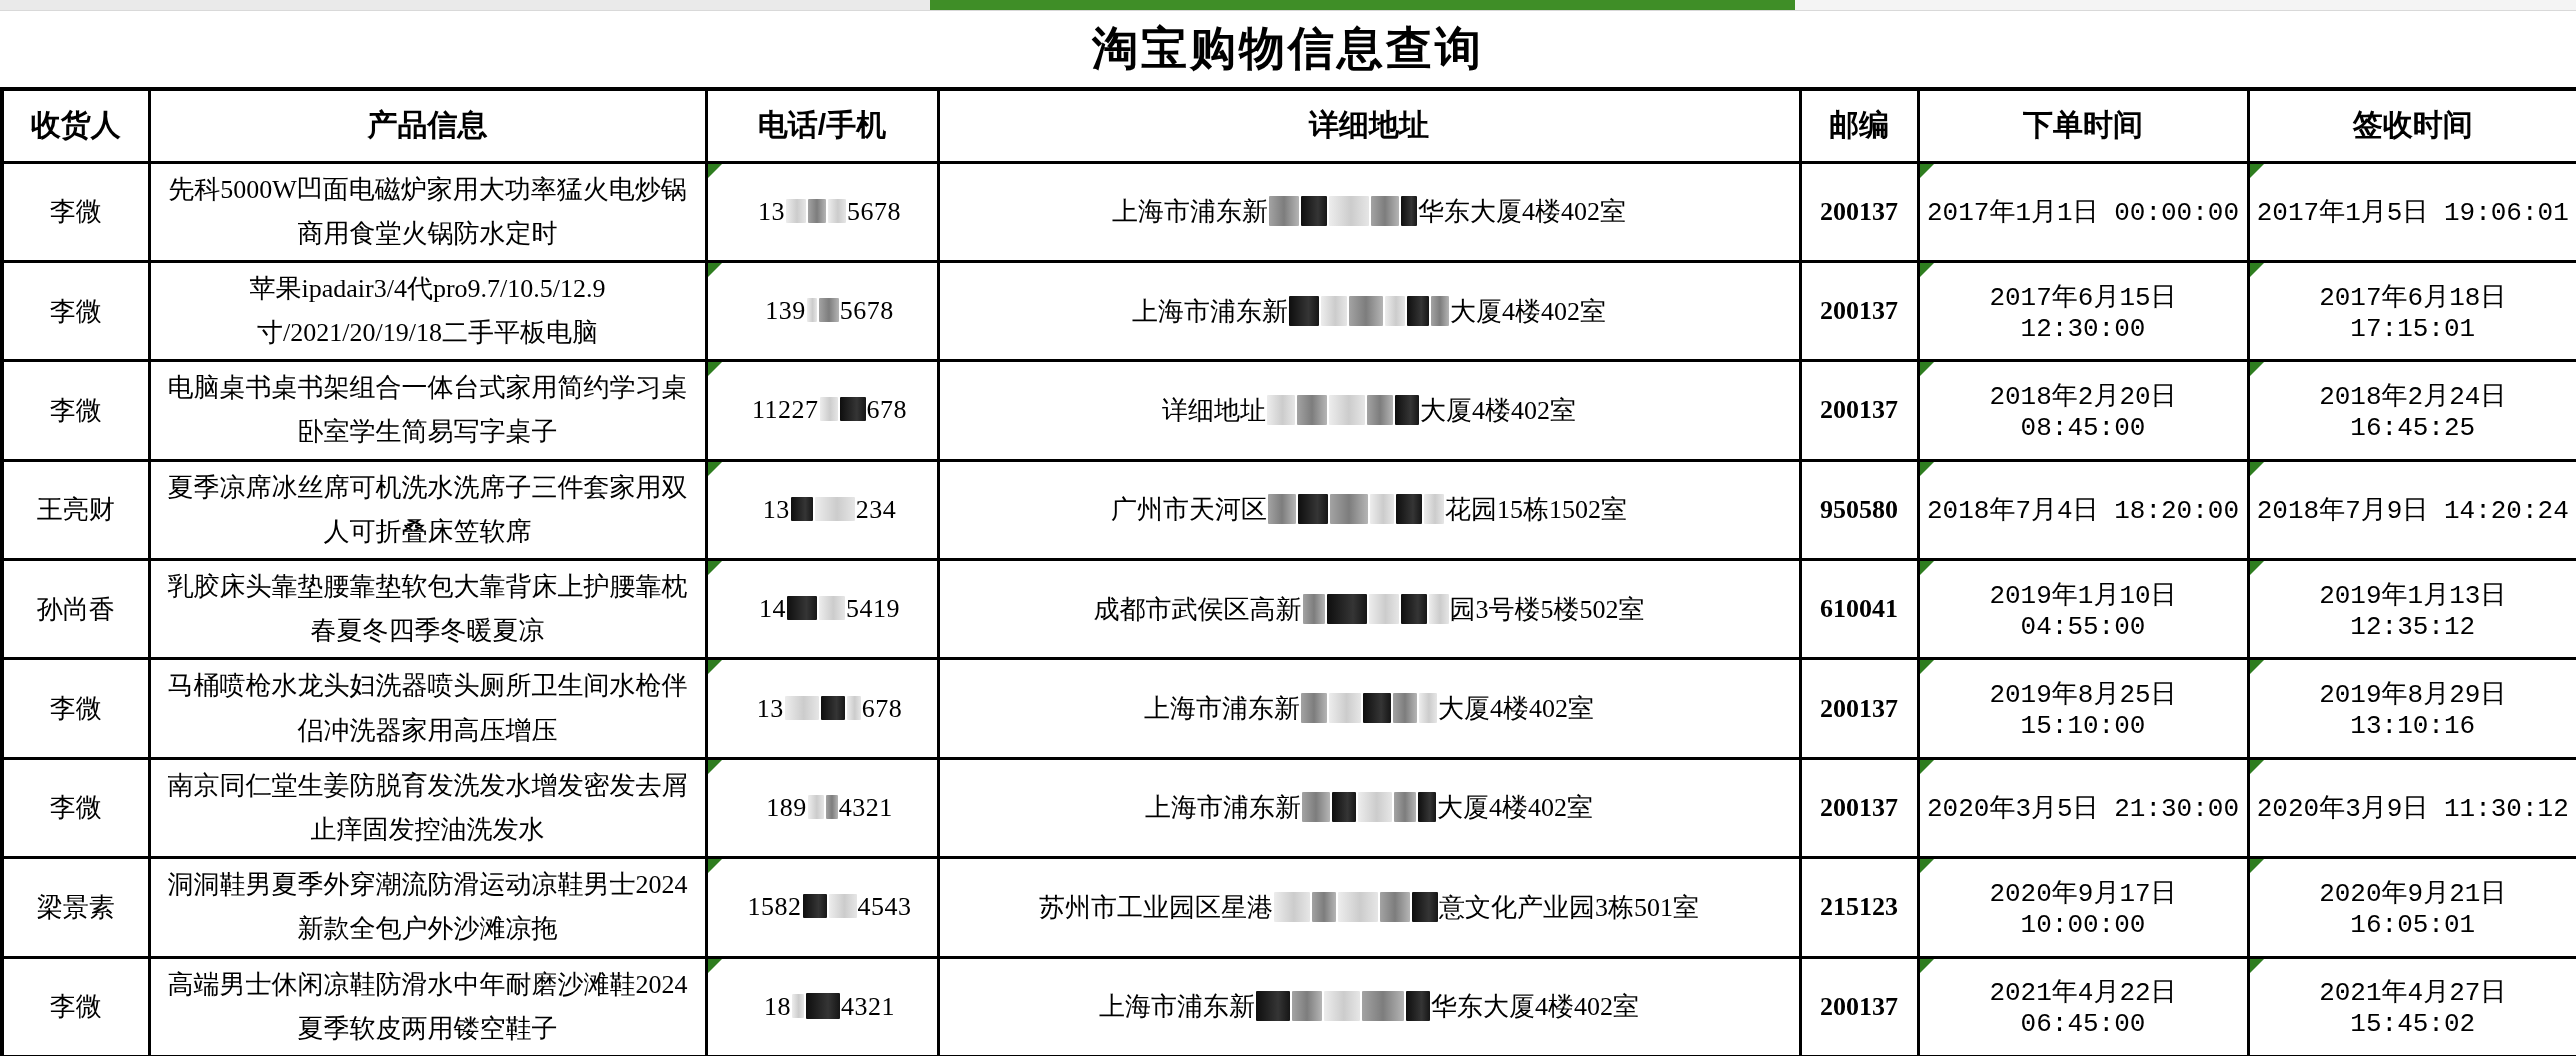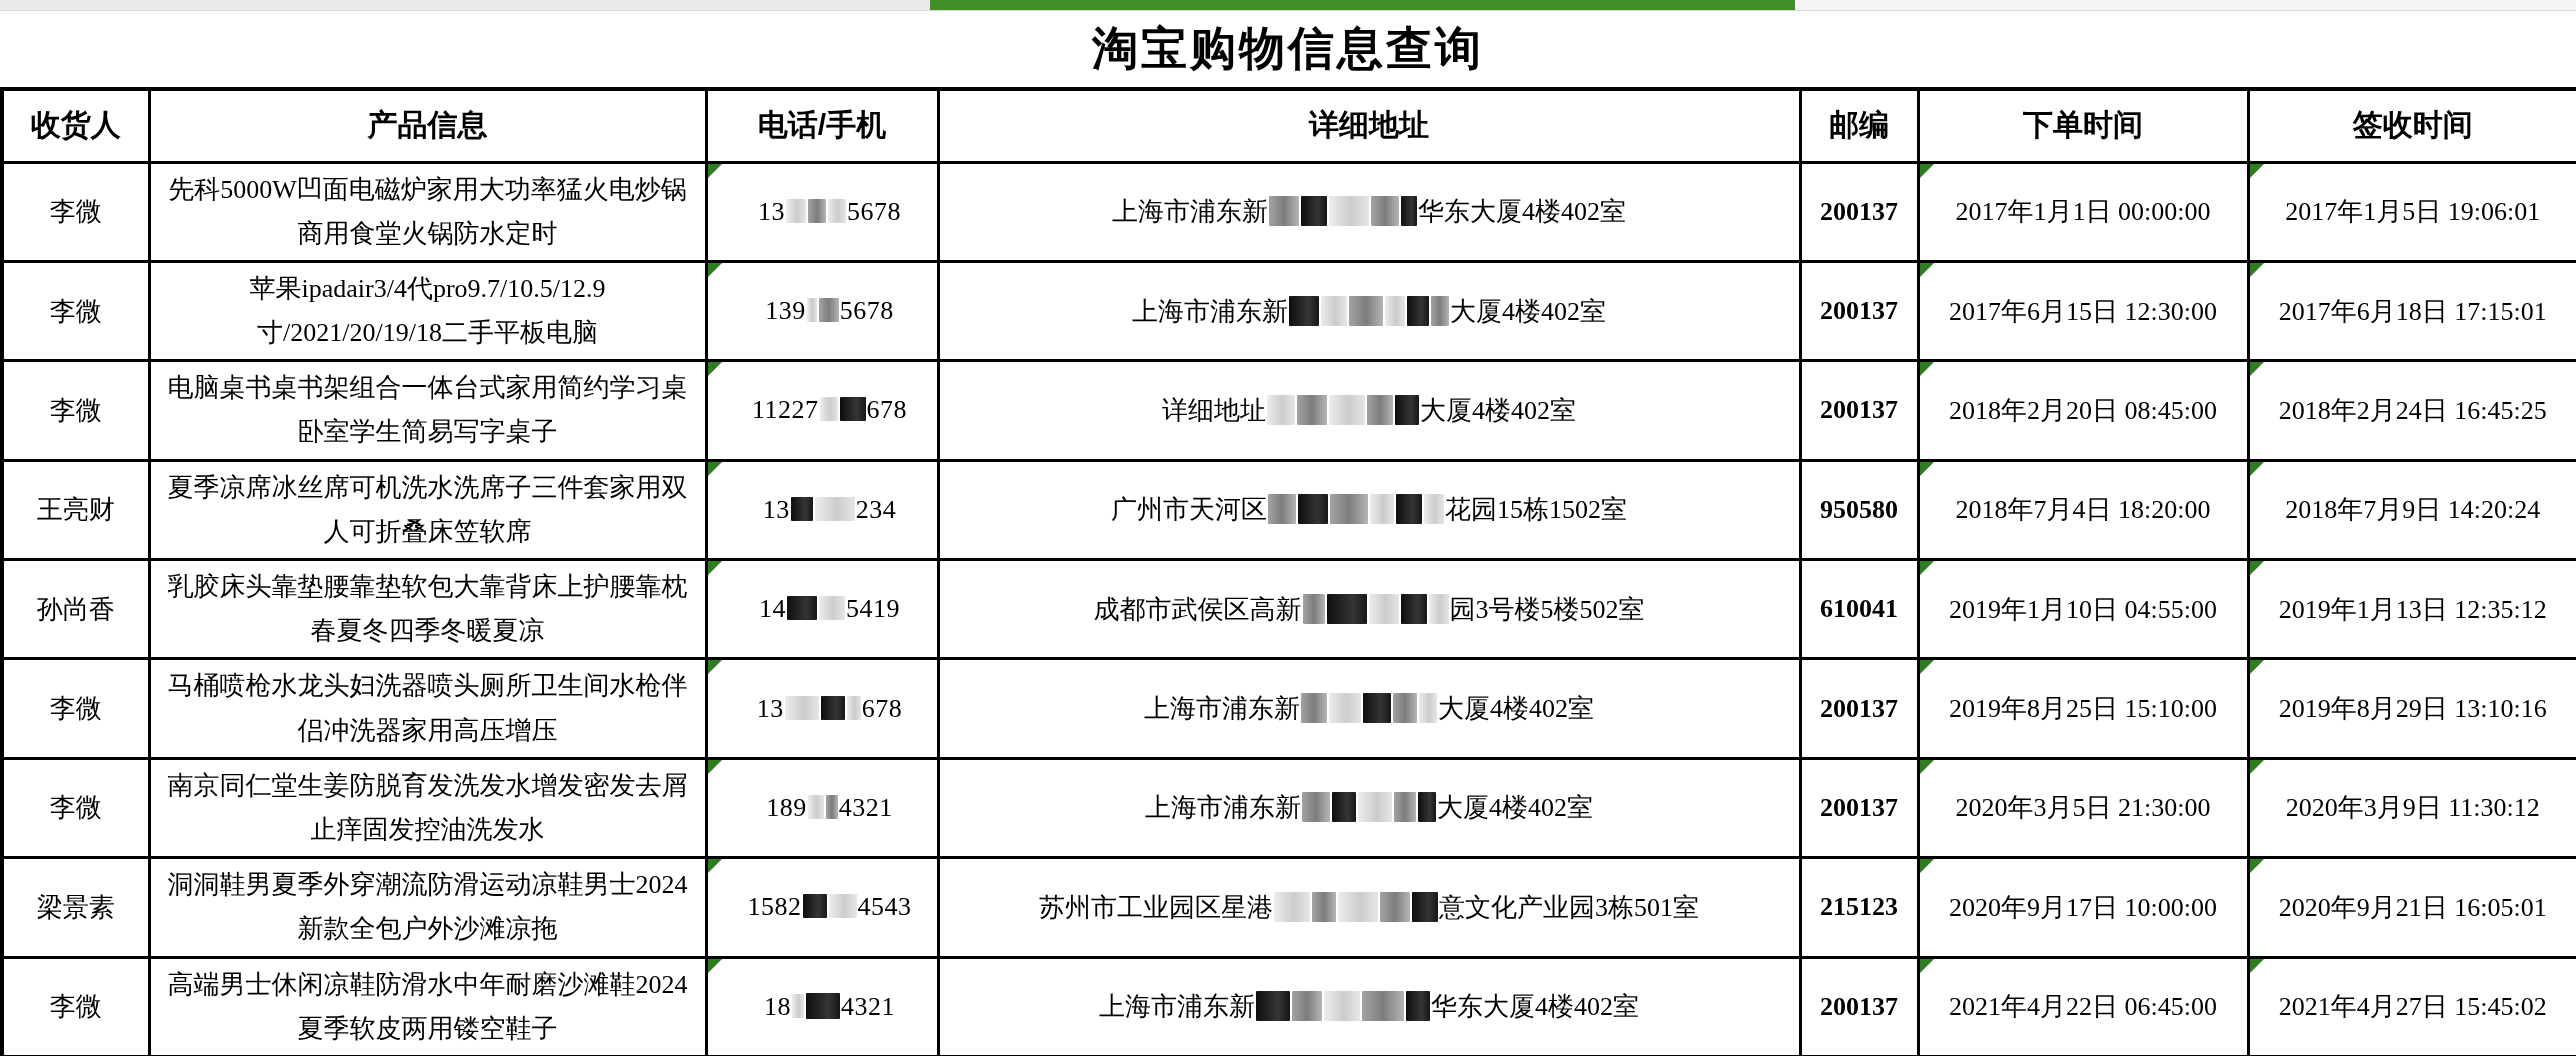--- a/index.html
+++ b/index.html
@@ -17,21 +17,21 @@
   .grid th,.grid td{border:3px solid #000;text-align:center;vertical-align:middle;position:relative;overflow:hidden;background:#fff;}
   .grid thead tr{height:73px;}
   .grid thead th{font-family:"Liberation Sans","DejaVu Sans",sans-serif;font-weight:700;font-size:30px;color:#000;}
   .grid tbody tr{height:87px;}
   .grid tbody td{font-size:26px;color:#000;}
   td.c-recipient{font-size:27px;}
   td.c-product{font-size:26px;line-height:1.7;padding:4px 16px;}
   td.c-phone{font-size:27px;letter-spacing:0.5px;padding-left:16px;}
   td.c-address{font-size:27px;padding:0 8px;white-space:nowrap;}
   td.c-postal{font-size:26px;font-weight:bold;}
-  td.c-order_time,td.c-receipt_time{font-size:26px;}
+  td.c-order_time,td.c-receipt_time{font-size:26px;font-family:Liberation Mono, monospace;}
 
   
   .tri{position:absolute;top:0;left:0;width:0;height:0;border-top:14px solid #2e7d1f;border-right:14px solid transparent;pointer-events:none;}
 
   
   .rd{display:inline-block;vertical-align:middle;margin:0 1px;transform:translateY(-3px);filter:blur(0.5px);border-radius:1px;}
   .rd-l{background:linear-gradient(90deg,#ededed,#cccccc 55%,#e6e6e6);}
   .rd-m{background:linear-gradient(90deg,#a3a3a3,#7d7d7d 50%,#b5b5b5);}
   .rd-d{background:linear-gradient(90deg,#0e0e0e,#353535 65%,#161616);}
 </style>

